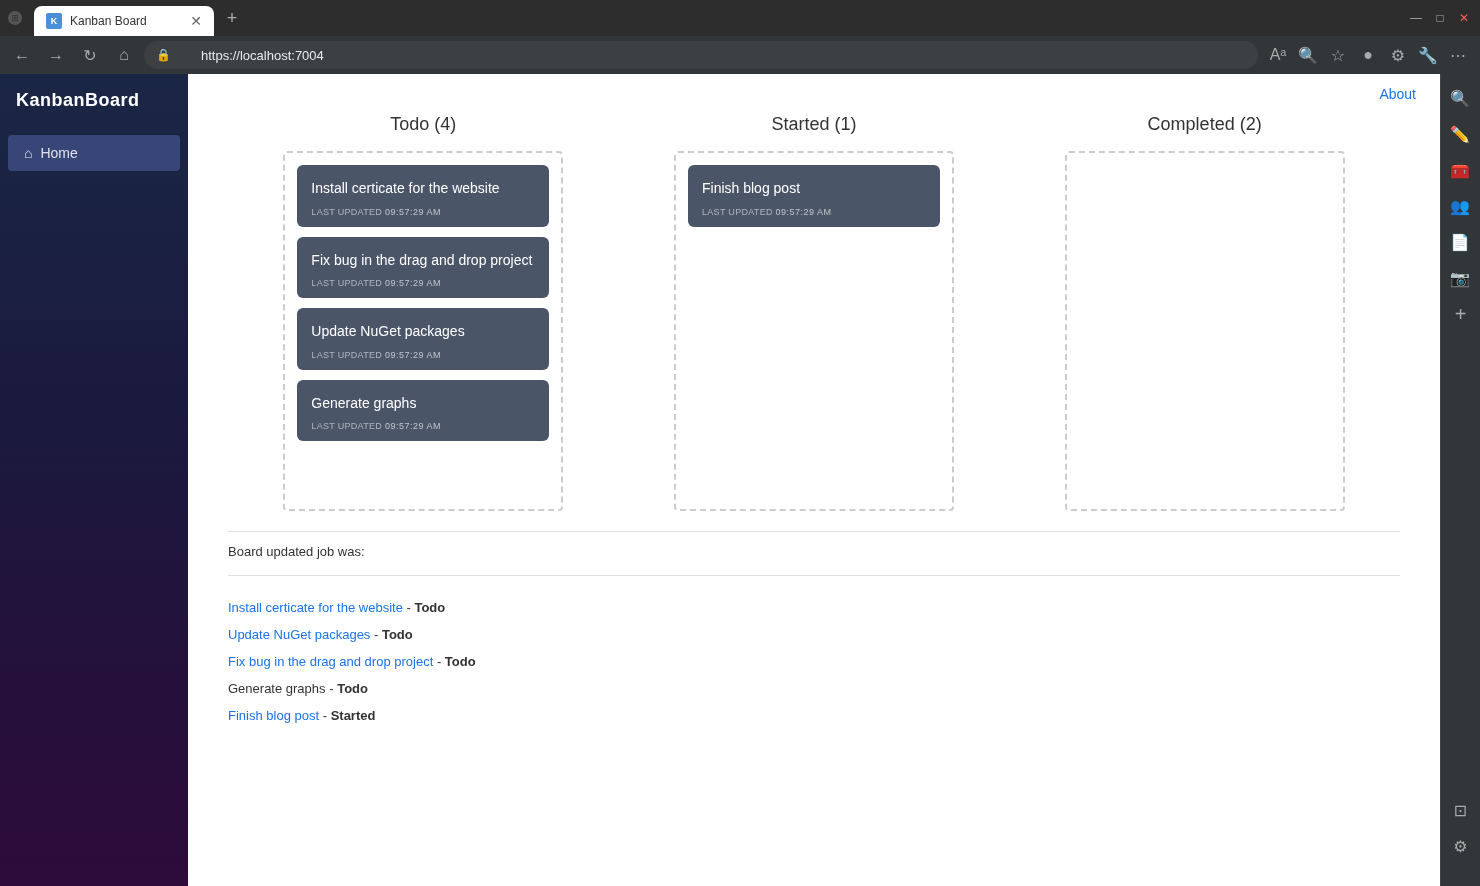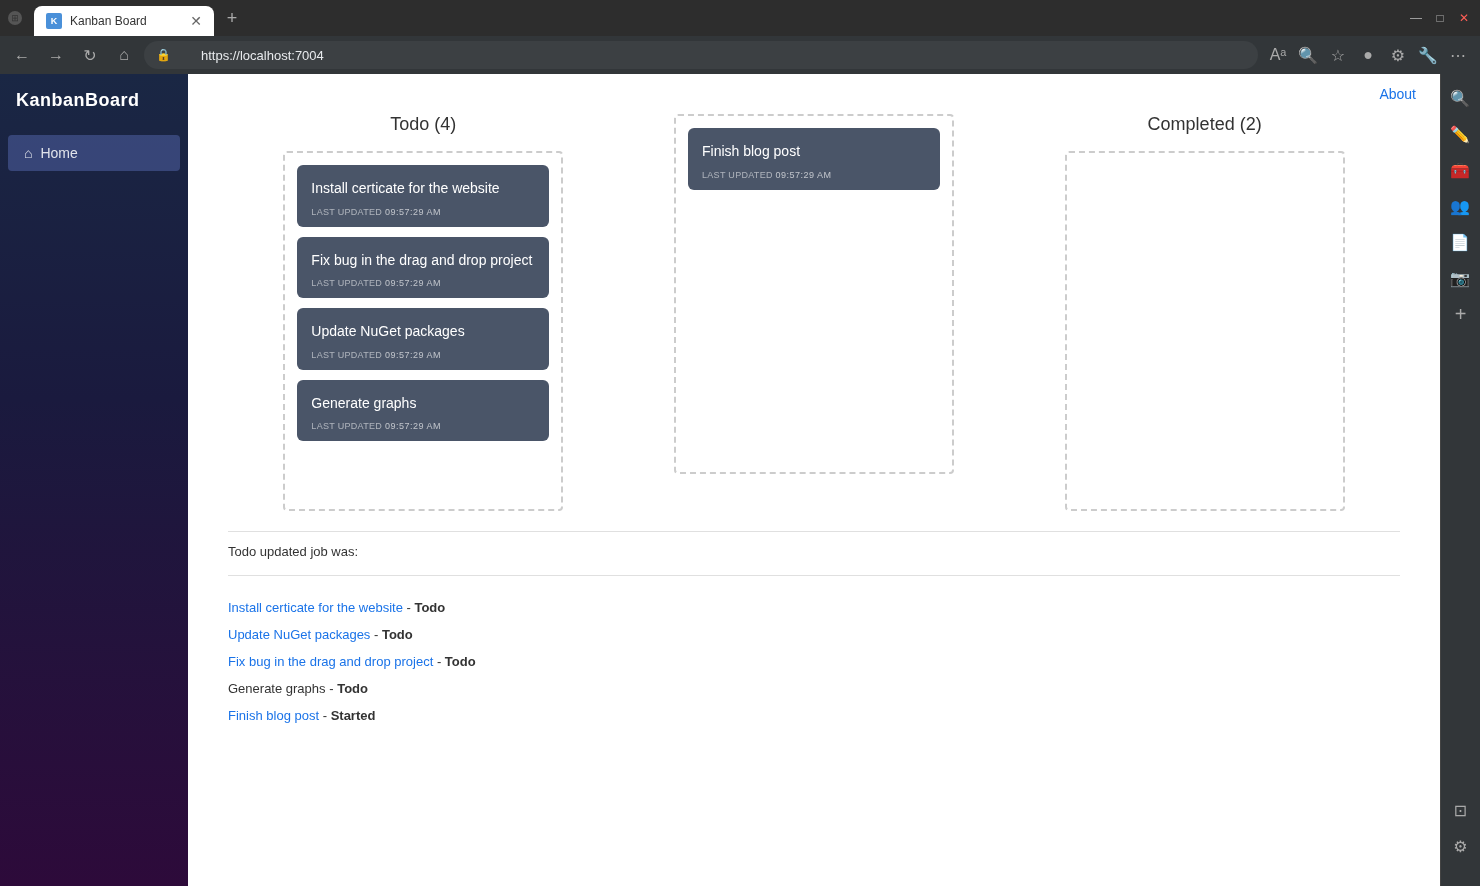--- a/index.html
+++ b/index.html
@@ -336,41 +336,42 @@
           <div class="kanban-card">
             <div class="card-title">Generate graphs</div>
             <div class="card-timestamp">
               <span class="card-timestamp-label">LAST UPDATED </span>09:57:29 AM
             </div>
           </div>
         </div>
       </div>
 
       <div class="kanban-column">
+        <div class="kanban-column-title">Started (1)</div>
         <div class="kanban-drop-zone">
           <div class="kanban-card">
             <div class="card-title">Finish blog post</div>
             <div class="card-timestamp">
               <span class="card-timestamp-label">LAST UPDATED </span>09:57:29 AM
             </div>
           </div>
         </div>
       </div>
 
       <div class="kanban-column">
         <div class="kanban-column-title">Completed (2)</div>
         <div class="kanban-drop-zone">
         </div>
       </div>
 
     </div>
 
     <hr style="margin: 0 40px; border:none; border-top: 1px solid #e0e0e0;">
     <div style="padding: 0 40px 20px 40px;">
-      <div class="last-updated-label">Todo updated job was:</div>
+      <div class="last-updated-label">Board updated job was:</div>
       <hr style="border:none; border-top: 1px solid #e0e0e0; margin: 4px 0 16px 0;">
       <div class="job-list">
         <div class="job-item">
           <span class="job-name">Install certicate for the website</span>
           <span> - </span>
           <span class="job-status">Todo</span>
         </div>
         <div class="job-item">
           <span class="job-name">Update NuGet packages</span>
           <span> - </span>

